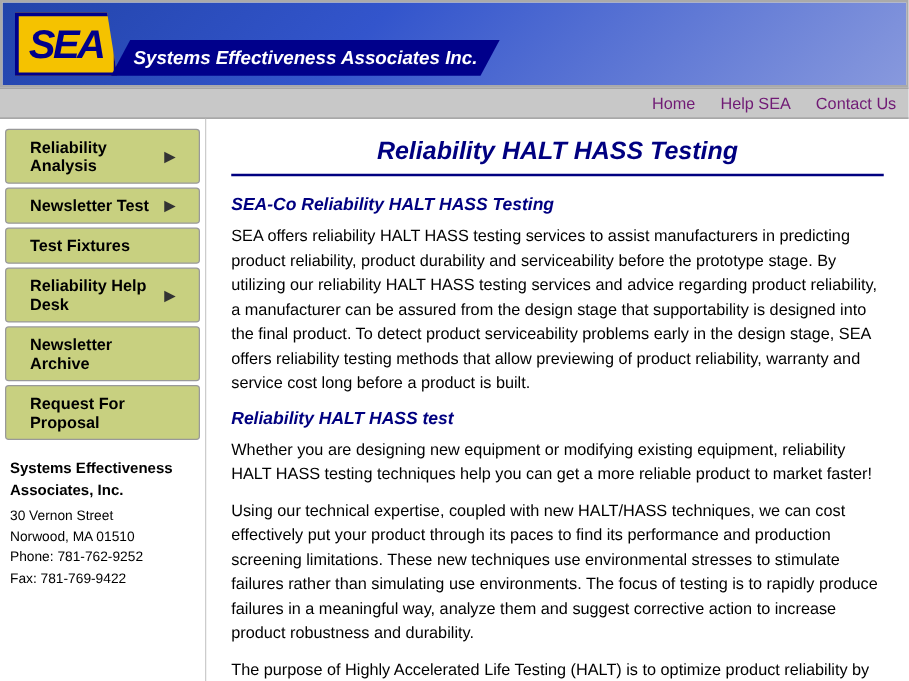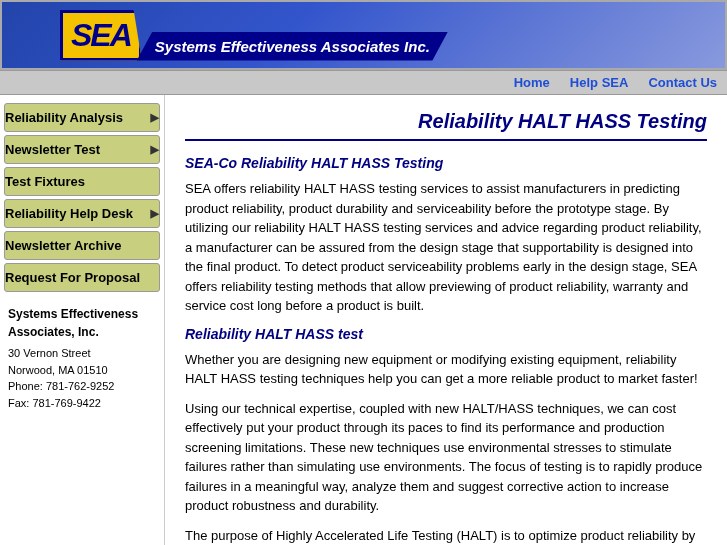--- a/index.html
+++ b/index.html
@@ -7,21 +7,20 @@
 
     
     #header {
       background: linear-gradient(135deg, #2244aa 0%, #3355cc 40%, #8899dd 100%);
       height: 70px;
       display: flex;
       align-items: center;
       border: 2px solid #aaa;
       position: relative;
       overflow: hidden;
-      padding-left: 48px;
     }
     #logo-area {
       display: flex;
       align-items: center;
       padding: 5px 10px;
     }
     .logo-sea {
       background: #f5c200;
       color: #00008b;
       font-size: 32px;
@@ -48,24 +47,24 @@
     #navbar {
       background: #c8c8c8;
       display: flex;
       justify-content: flex-end;
       padding: 4px 10px;
       gap: 20px;
       border-top: 1px solid #999;
       border-bottom: 1px solid #999;
     }
     .nav-link {
-      color: #1d4ed8;
+      color: #701a75;
       text-decoration: none;
       font-size: 13px;
-      font-weight: bold;
+      font-weight: normal;
       cursor: pointer;
     }
 
     
     #layout {
       display: flex;
       min-height: 460px;
     }
 
     
@@ -76,21 +75,21 @@
       padding-top: 5px;
     }
     .sidebar-item {
       display: flex;
       align-items: center;
       justify-content: space-between;
       background: #c8d080;
       border: 1px solid #999;
       border-radius: 3px;
       margin: 3px 4px;
-      padding: 6px 0;
+      padding: 6px 19px;
       cursor: pointer;
       font-size: 13px;
       font-weight: bold;
       color: #000;
     }
     .sidebar-item .arrow {
       font-size: 11px;
       color: #333;
     }
     .sidebar-company {
@@ -108,21 +107,21 @@
     
     #main {
       flex: 1;
       padding: 15px 20px;
     }
     #main h1 {
       font-size: 20px;
       font-style: italic;
       font-weight: bold;
       color: #000080;
-      text-align: right;
+      text-align: center;
       border-bottom: 2px solid #000080;
       padding-bottom: 6px;
       margin-bottom: 14px;
     }
     #main h2 {
       font-size: 14px;
       font-style: italic;
       font-weight: bold;
       color: #000080;
       margin-bottom: 8px;

